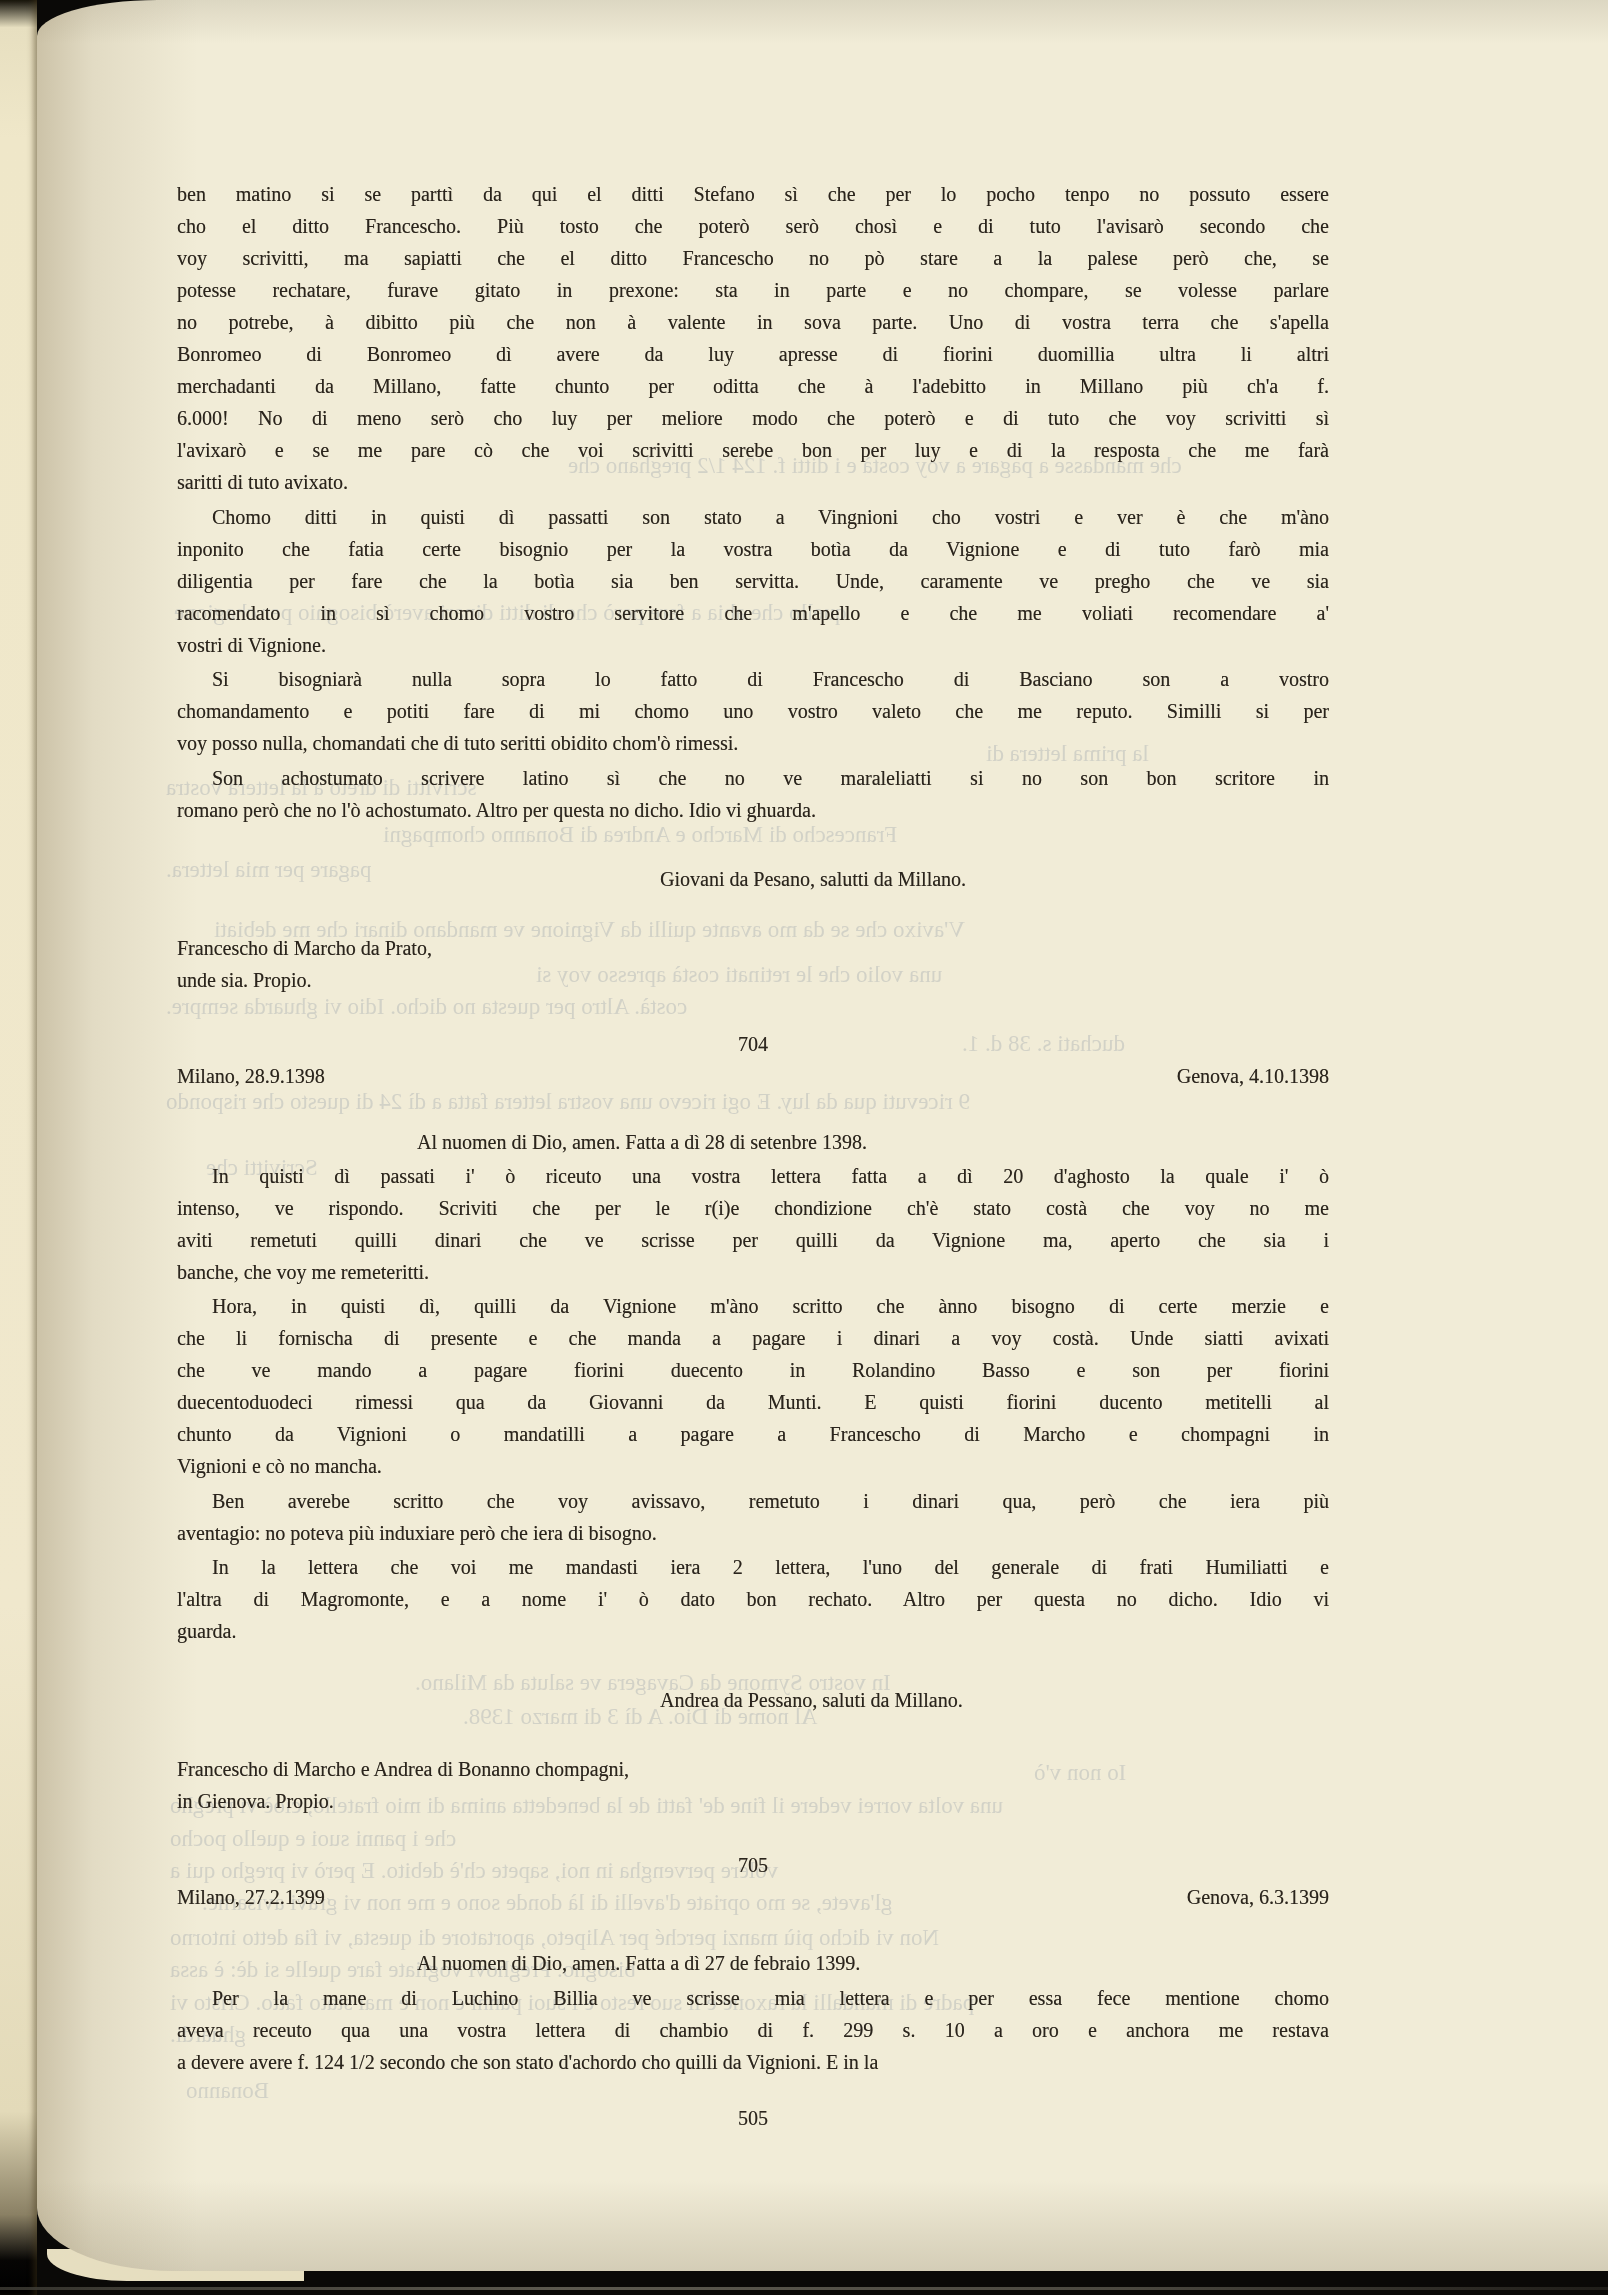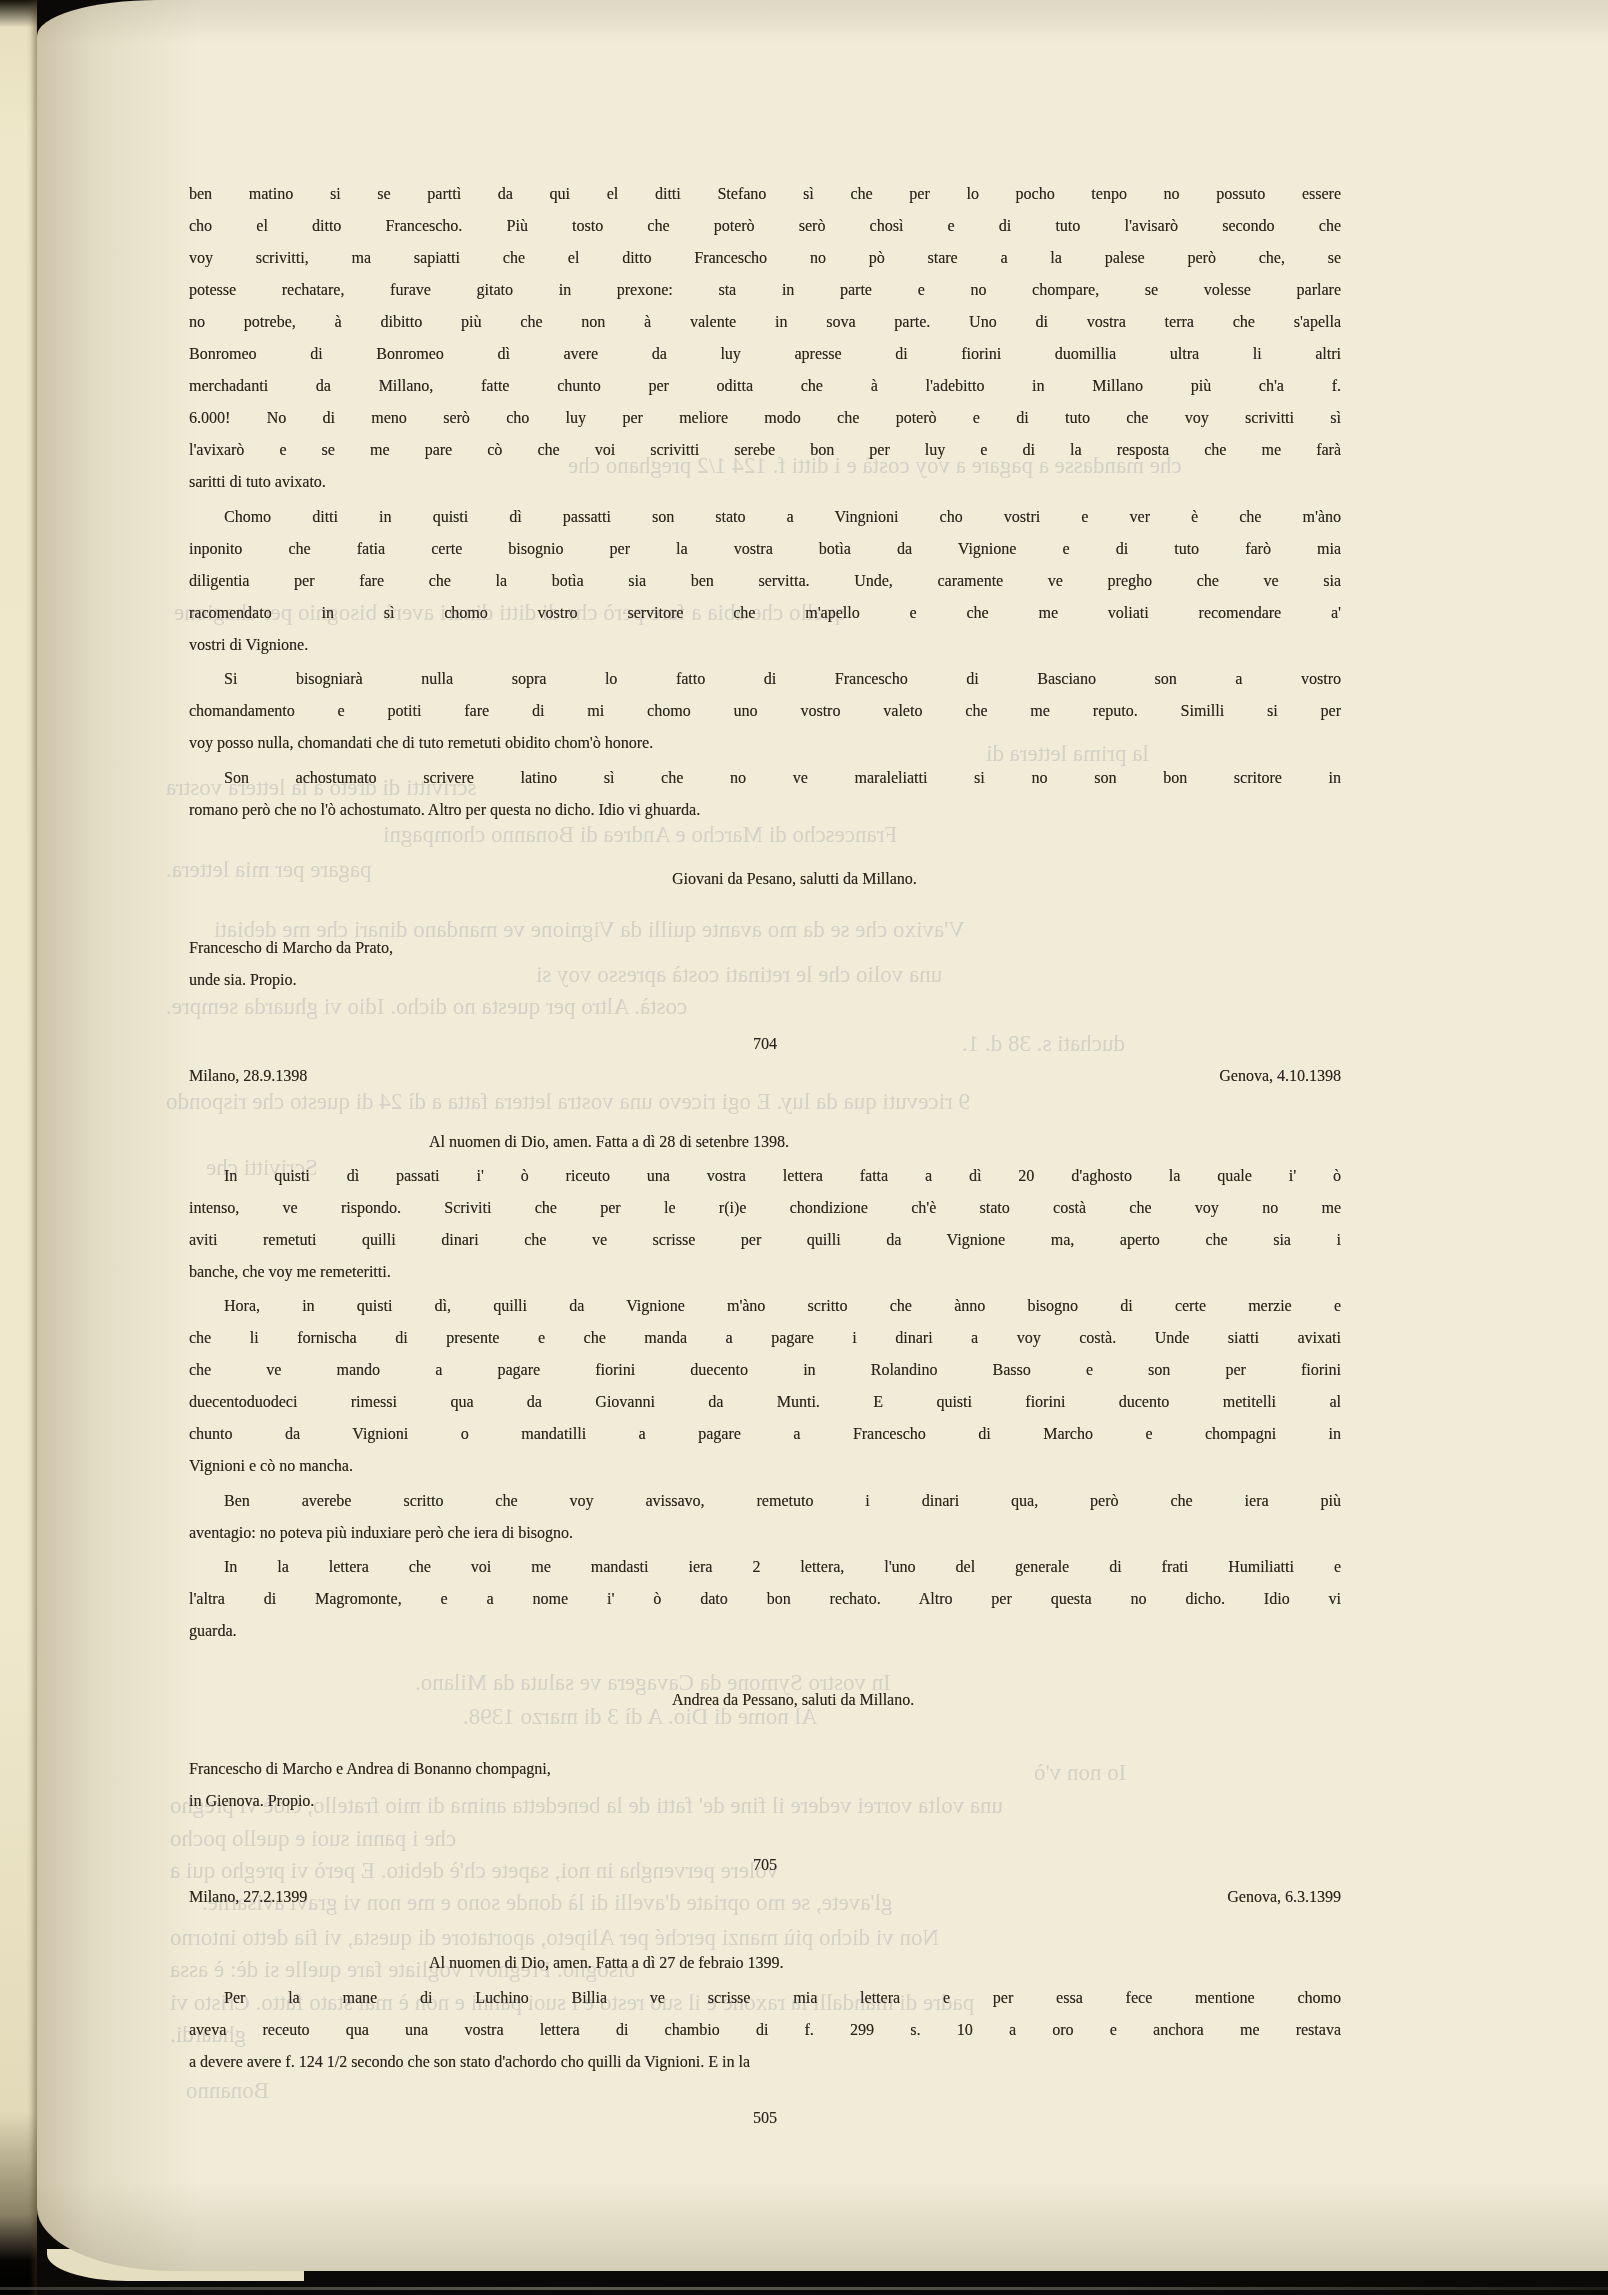--- a/index.html
+++ b/index.html
@@ -53,23 +53,23 @@
     position:absolute;
     transform:scaleX(-1);
     color:rgba(125,134,155,.26);
     font-size:23px; line-height:31px;
     white-space:nowrap;
     filter:blur(0.5px);
   }
 
   
   .text-block {
-    position:absolute; left:152px; top:176px; width:1152px;
+    position:absolute; left:140px; top:176px; width:1152px;
     color:#2a241c;
-    font-size:16px; line-height:32px;
+    font-size:20px; line-height:32px;
     text-shadow:0.2px 0.3px 0.6px rgba(41,33,24,.45);
   }
   .line { text-align:justify; text-align-last:justify; }
   .line.last { text-align-last:left; }
   .para { margin-top:2.4px; }
   .para.indent .line.first { text-indent:35px; }
 
   .signature { margin-top:37px; padding-left:483px; }
   .address   { margin-top:37px; }
   .letter-number { margin-top:32px; text-align:center; }
@@ -134,21 +134,21 @@
             <div class="para indent">
               <div class="line first">Chomo ditti in quisti dì passatti son stato a Vingnioni cho vostri e ver è che m'àno</div>
               <div class="line">inponito che fatia certe bisognio per la vostra botìa da Vignione e di tuto farò mia</div>
               <div class="line">diligentia per fare che la botìa sia ben servitta. Unde, caramente ve pregho che ve sia</div>
               <div class="line">racomendato in sì chomo vostro servitore che m'apello e che me voliati recomendare a'</div>
               <div class="line last">vostri di Vignione.</div>
             </div>
             <div class="para indent">
               <div class="line first">Si bisogniarà nulla sopra lo fatto di Francescho di Basciano son a vostro</div>
               <div class="line">chomandamento e potiti fare di mi chomo uno vostro valeto che me reputo. Similli si per</div>
-              <div class="line last">voy posso nulla, chomandati che di tuto remetuti obidito chom'ò honore.</div>
+              <div class="line last">voy posso nulla, chomandati che di tuto seritti obidito chom'ò rimessi.</div>
             </div>
             <div class="para indent">
               <div class="line first">Son achostumato scrivere latino sì che no ve maraleliatti si no son bon scritore in</div>
               <div class="line last">romano però che no l'ò achostumato. Altro per questa no dicho. Idio vi ghuarda.</div>
             </div>
           </div>
         <div class="signature">Giovani da Pesano, salutti da Millano.</div>
         <div class="address">
           <div class="line last">Francescho di Marcho da Prato,</div>
           <div class="line last">unde sia. Propio.</div>

